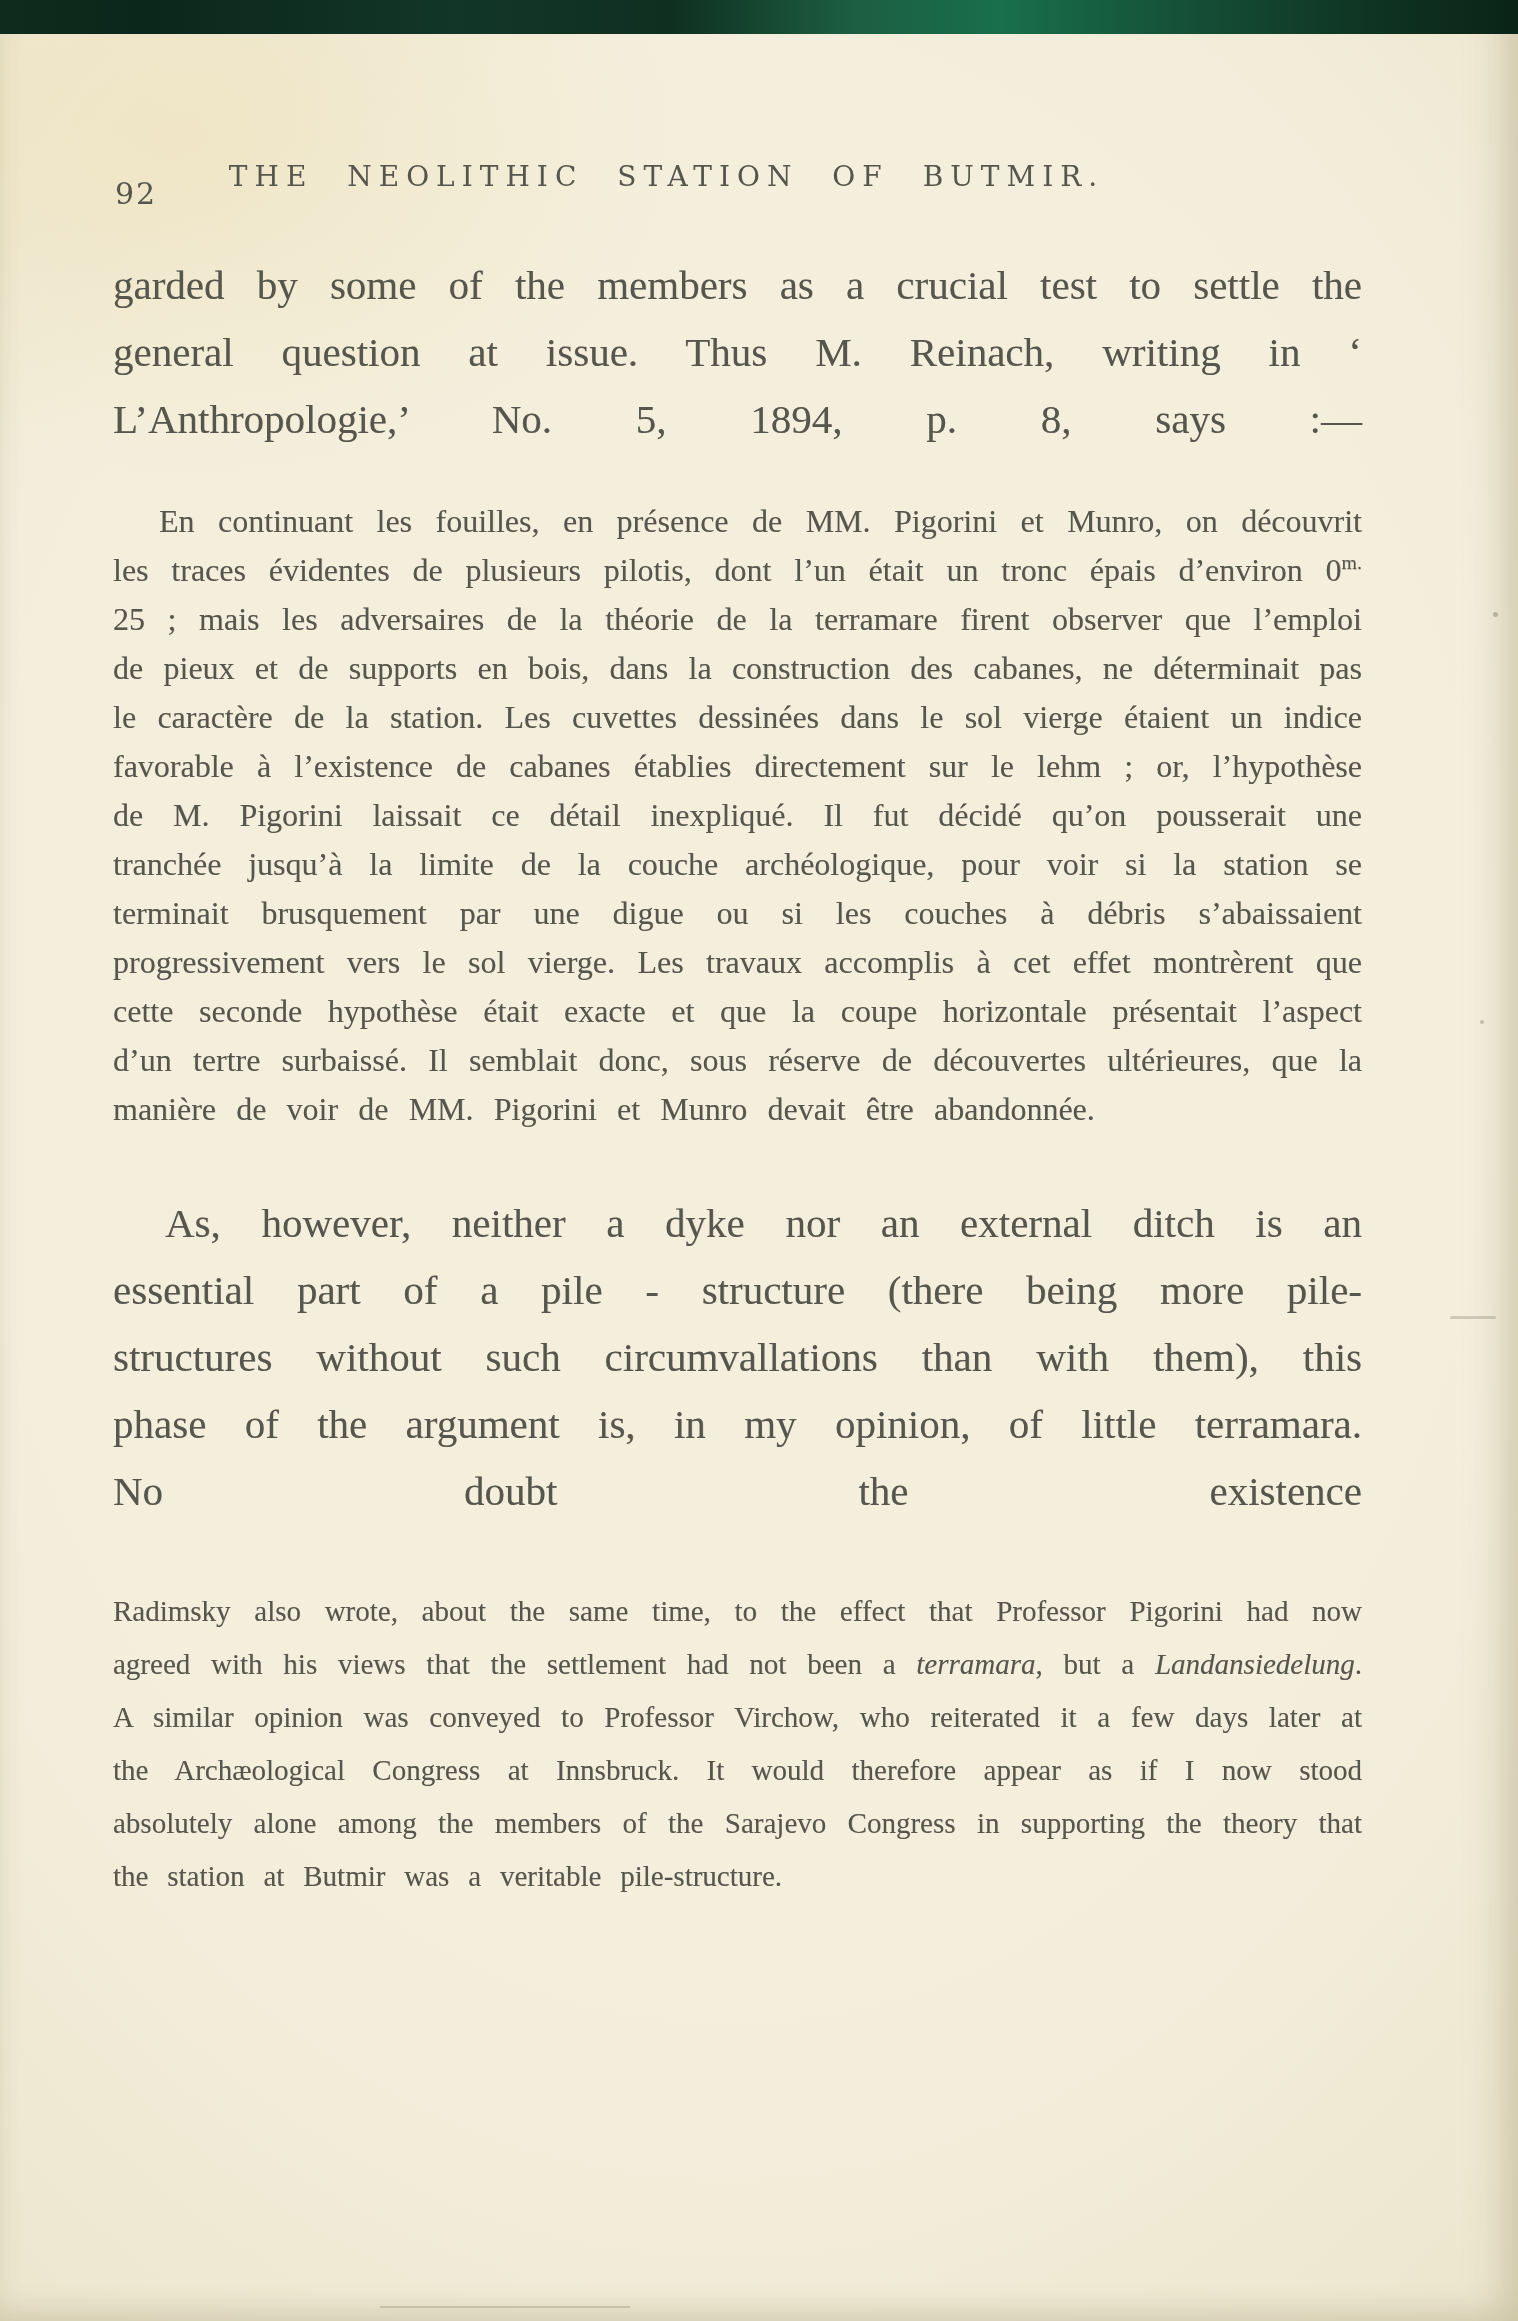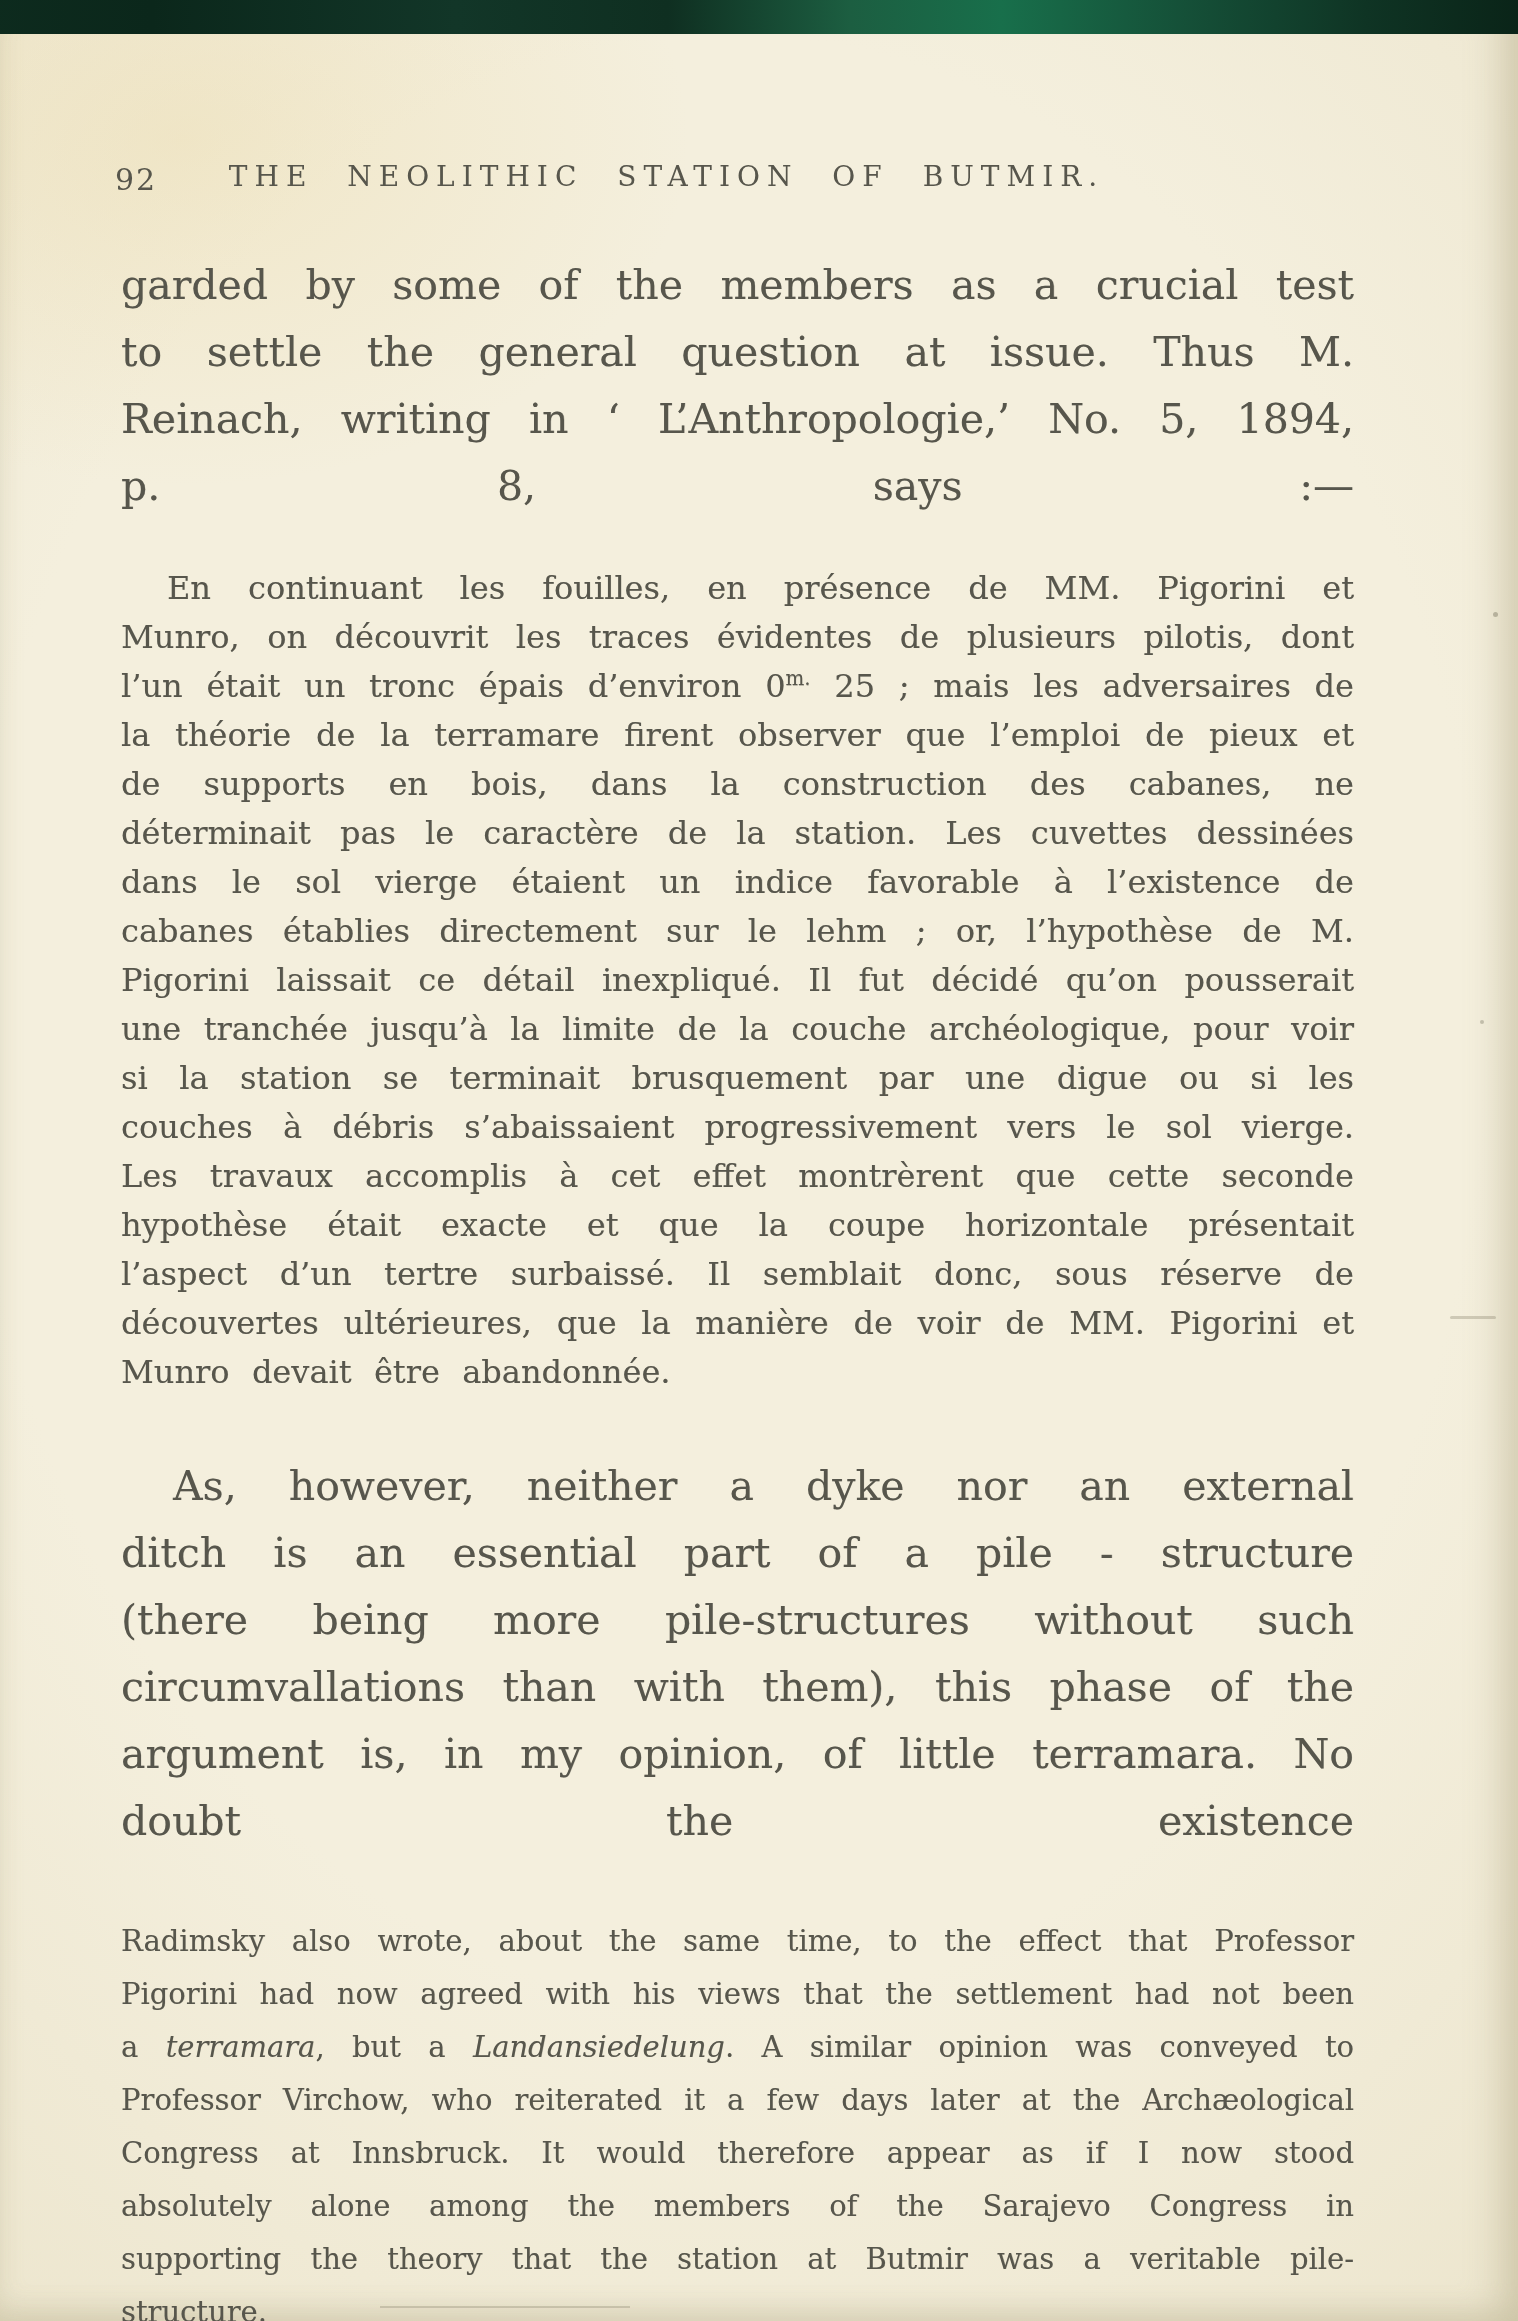--- a/index.html
+++ b/index.html
@@ -36,39 +36,40 @@
     width: 1265px;
   }
   .page-header {
     position: relative;
     margin-top: 126px;
     height: 42px;
   }
   .page-num {
     position: absolute;
     left: 10px;
-    top: 2px;
+    top: 16px;
     font-size: 30px;
     letter-spacing: 2px;
   }
   .title-wrap {
     width: 1110px;
     text-align: center;
   }
   .running-title {
     font-size: 28px;
     letter-spacing: 7px;
     word-spacing: 18px;
     white-space: nowrap;
     margin-left: 13px;
   }
   .para {
-    margin: 16px;
+    margin: 8px;
     text-align: justify;
     text-shadow: 0.3px 0.3px 0.6px rgba(90,88,76,0.35);
+    font-family: Liberation Serif, serif;
   }
   .para.main {
     font-size: 41px;
     line-height: 67px;
     word-spacing: 0.5em;
   }
   .para.first {
     margin-top: 50px;
   }
   .justify-last { text-align-last: justify; }

